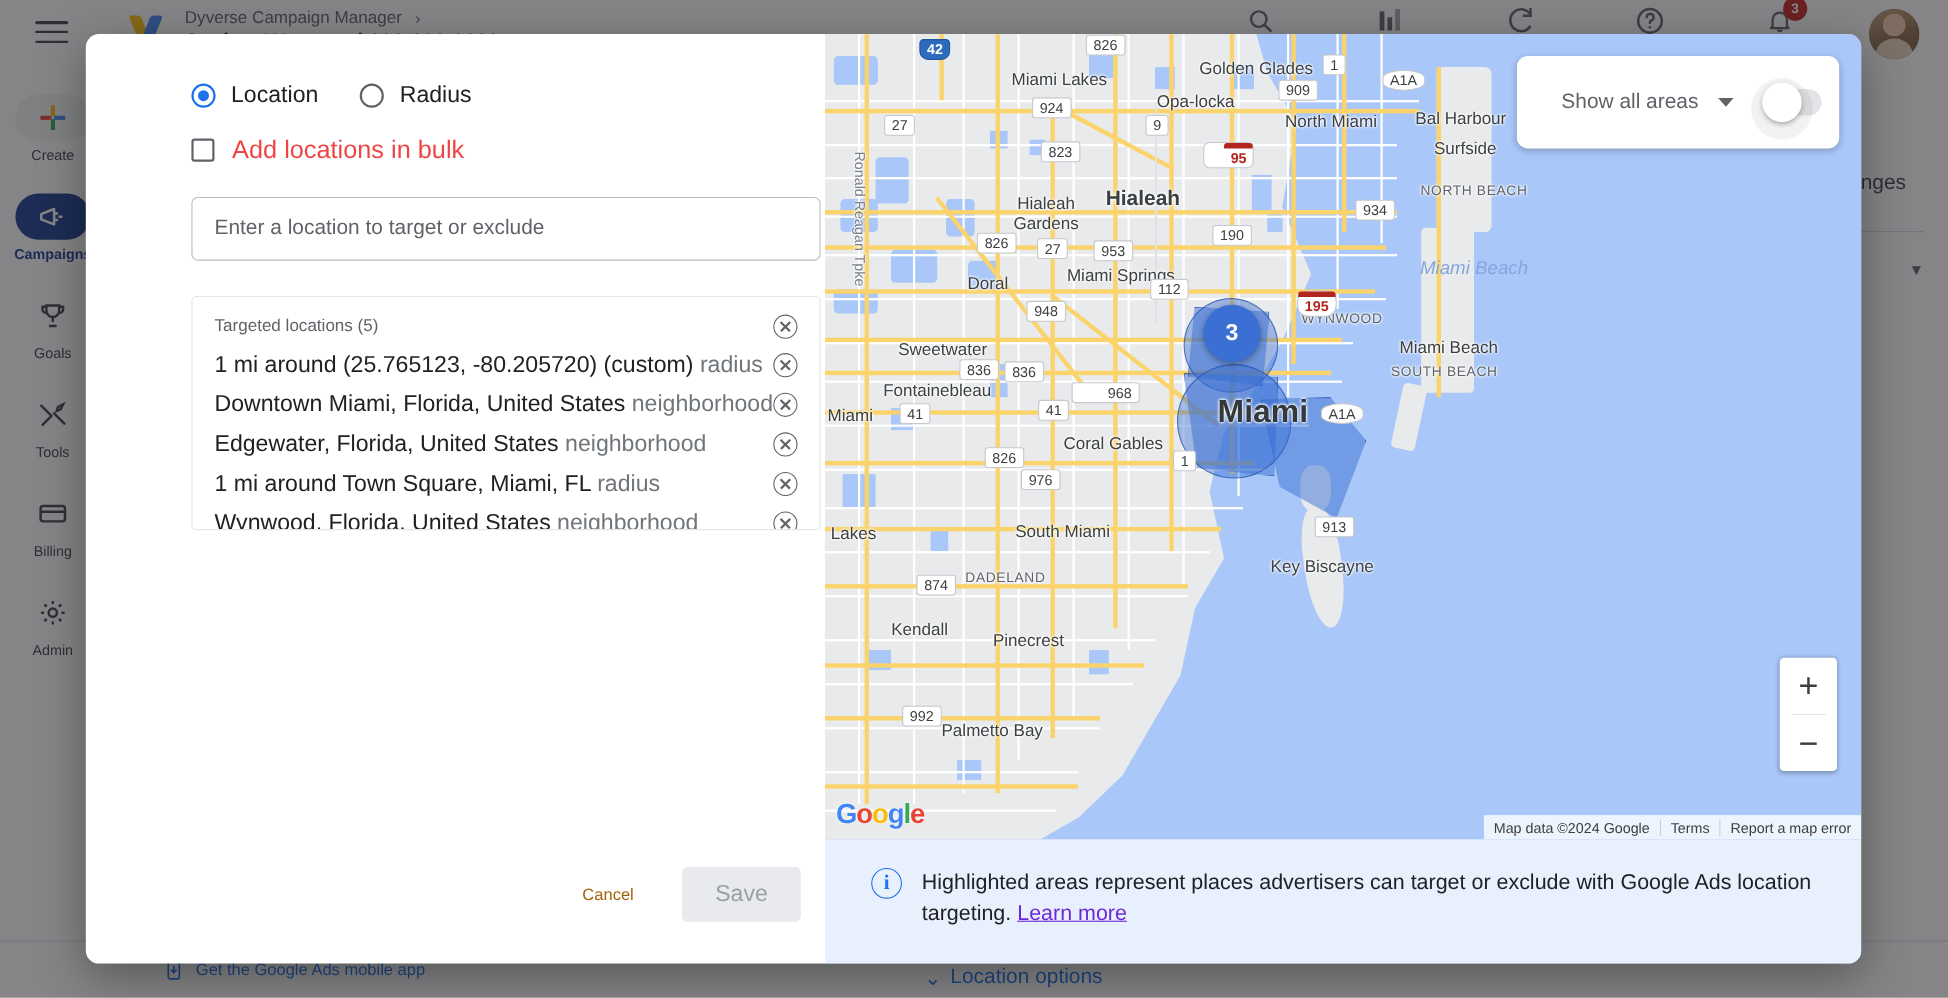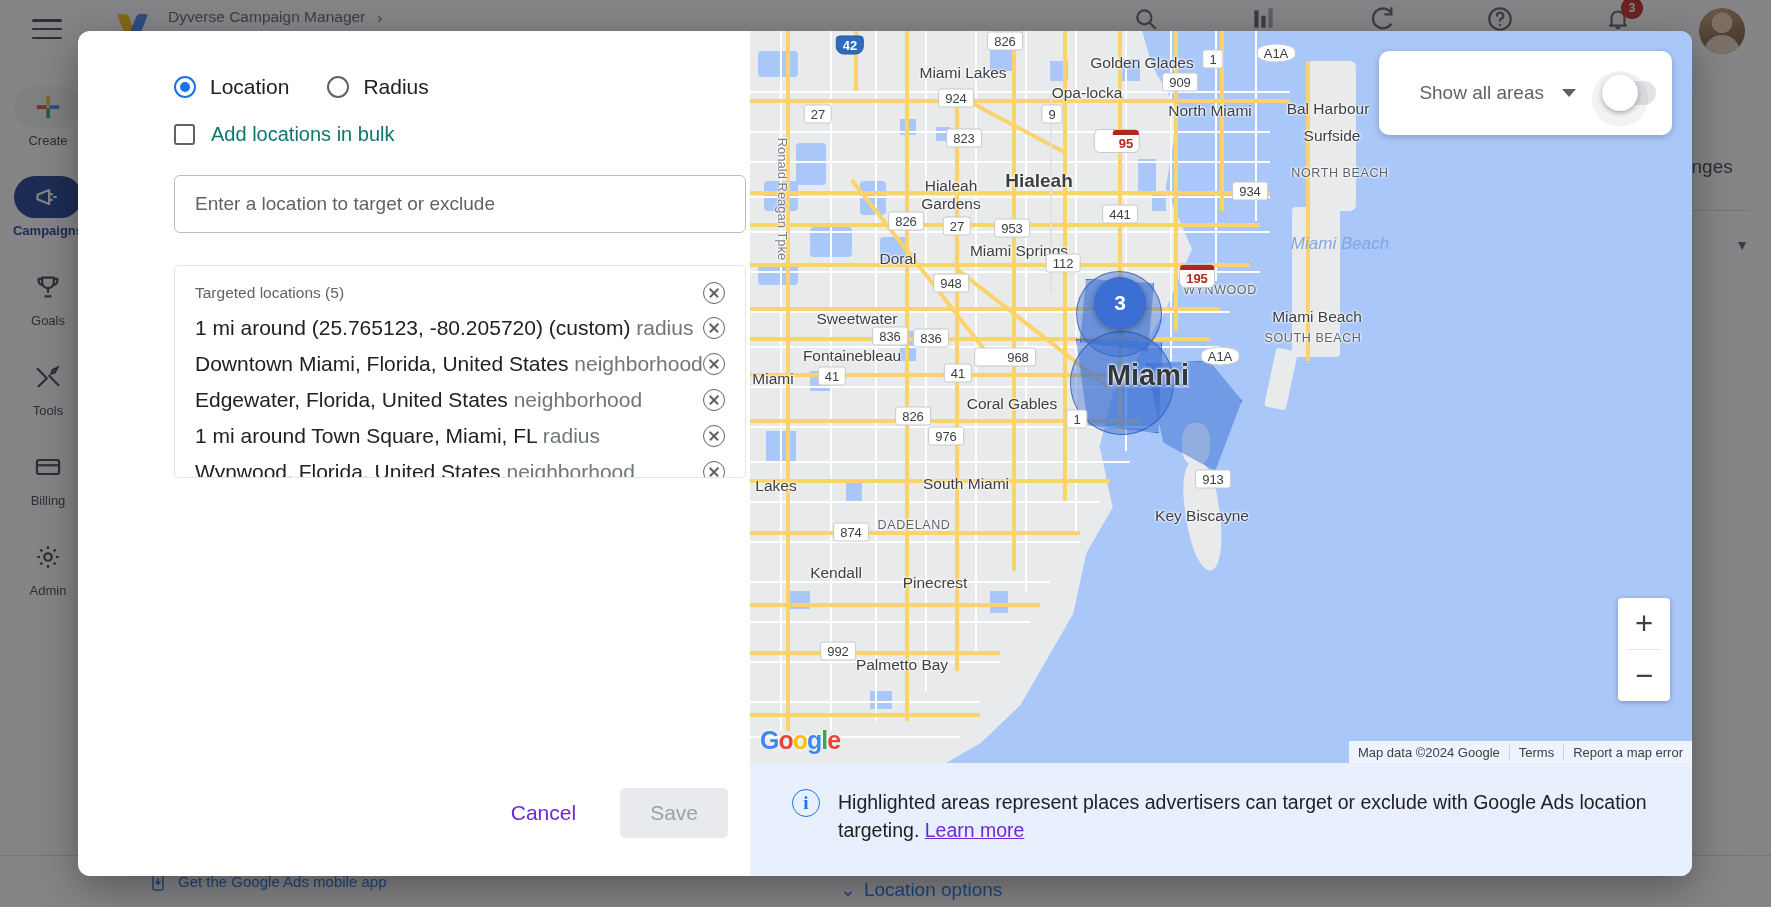--- a/index.html
+++ b/index.html
@@ -102,21 +102,21 @@
   }
   .radio.checked { border-color: #1a73e8; }
   .radio.checked::after {
     content:""; position:absolute; left:4px; top:4px; width:10px; height:10px;
     border-radius:50%; background:#1a73e8;
   }
   .radio-label { font-size: 21px; color: #202124; }
 
   .check-row { display:flex; align-items:center; gap: 16px; margin-top: 24px; padding-left: 78px;}
   .checkbox { width: 21px; height: 21px; border: 2px solid #5f6368; border-radius: 3px; flex:0 0 auto;}
-  .check-label { font-size: 20px; color: #0f766e; }
+  .check-label { font-size: 23px; color: #ef4444; }
 
   .loc-input {
     margin: 29px 0 0 78px; width: 572px; height: 58px;
     border: 1px solid #b9bec4; border-radius: 6px;
     font-size: 19px; color:#5f6368; padding: 0 20px;
     font-family: "Liberation Sans", sans-serif; background:#fff;
   }
   .loc-input::placeholder { color:#5f6368; }
 
   .targeted-box {
@@ -143,21 +143,21 @@
     content:""; position:absolute; left:4px; top:9.2px; width:12px; height:1.6px; background:#5f6368;
   }
   .x-icon::before { transform: rotate(45deg); }
   .x-icon::after  { transform: rotate(-45deg); }
 
   .pane-left-actions {
     position:absolute; left: 0; right: 22px; bottom: 38px;
     display:flex; align-items:center; justify-content:flex-end; gap: 26px;
   }
   .btn-cancel {
-    background:none; border:none; color:#6d28d9; font-size: 21px; font-weight:500;
+    background:none; border:none; color:#a16207; font-size: 15px; font-weight:500;
     padding: 10px 18px; cursor:pointer; font-family:"Liberation Sans", sans-serif;
   }
   .btn-save {
     background:#e8eaed; border:none; color:#9aa0a6; font-size: 21px; font-weight:500;
     padding: 13px 30px; border-radius: 5px; cursor: default;
     font-family:"Liberation Sans", sans-serif;
   }
 
   
   .pane-right { flex: 1 1 auto; position: relative; background:#a6c4f7; overflow:hidden; }
@@ -192,21 +192,21 @@
 
   .shield {
     position:absolute; transform: translate(-50%,-50%);
     background:#fff; border:1px solid #c5c8cc; border-radius: 6px;
     font-size: 13px; color:#3c4043; padding: 1px 6px; text-align:center;
   }
   .shield.i { background:#2d6bbd; color:#fff; border-color:#2457a0; border-radius:4px 4px 8px 8px; font-weight:700;}
   .shield.i95 { background:#fff; color:#b3261e; border:1px solid #c5c8cc; font-weight:700; }
   .shield.i95 .top { display:block; height:5px; background:#b3261e; margin:-1px -6px 1px -6px; border-radius:3px 3px 0 0;}
   .shield.us { border-radius:3px; }
-  .shield.a1a { border-radius: 50%/40%; }
+  .shield.a1a { border-radius: 50%/40%; margin-top: 20px; }
 
   .target-poly { position:absolute; background: rgba(52,107,209,.48); border:1px solid rgba(37,80,170,.75); }
   .target-circle { position:absolute; border-radius:50%; background: rgba(52,107,209,.42); border:1px solid rgba(37,80,170,.7); }
 
   .cluster-pin {
     position:absolute; transform: translate(-50%,-50%);
     width: 52px; height: 52px; border-radius: 50%;
     background: #3b6fd4; color:#fff; font-size: 21px; font-weight:600;
     display:flex; align-items:center; justify-content:center;
     box-shadow: 0 2px 6px rgba(0,0,0,.35);
@@ -617,24 +617,24 @@
       <div class="shield us" style="left:430px;top:51px;">909</div>
       <div class="shield us" style="left:206px;top:67px;">924</div>
       <div class="shield us" style="left:302px;top:83px;">9</div>
       <div class="shield us" style="left:68px;top:83px;">27</div>
       <div class="shield us" style="left:214px;top:107px;">823</div>
       <div class="shield i95" style="left:367px;top:110px;padding-left:24px;"><span class="top"></span><span>95</span></div>
       <div class="shield us" style="left:500px;top:160px;">934</div>
       <div class="shield us" style="left:156px;top:190px;">826</div>
       <div class="shield us" style="left:207px;top:195px;">27</div>
       <div class="shield us" style="left:262px;top:197px;">953</div>
-      <div class="shield us" style="left:370px;top:183px;">441</div>
+      <div class="shield us" style="left:370px;top:183px;">190</div>
       <div class="shield us" style="left:313px;top:232px;">112</div>
       <div class="shield us" style="left:201px;top:252px;">948</div>
-      <div class="shield i95" style="left:447px;top:245px;"><span class="top"></span><span>195</span></div>
+      <div class="shield i95" style="left:447px;top:245px;border-radius:10px;"><span class="top"></span><span>195</span></div>
       <div class="shield us" style="left:140px;top:305px;">836</div>
       <div class="shield us" style="left:181px;top:307px;">836</div>
       <div class="shield us" style="left:255px;top:326px;padding-left:32px;">968</div>
       <div class="shield a1a" style="left:470px;top:325px;">A1A</div>
       <div class="shield us" style="left:82px;top:345px;">41</div>
       <div class="shield us" style="left:208px;top:342px;">41</div>
       <div class="shield us" style="left:163px;top:385px;">826</div>
       <div class="shield us" style="left:327px;top:388px;">1</div>
       <div class="shield us" style="left:196px;top:405px;">976</div>
       <div class="shield us" style="left:101px;top:501px;">874</div>

